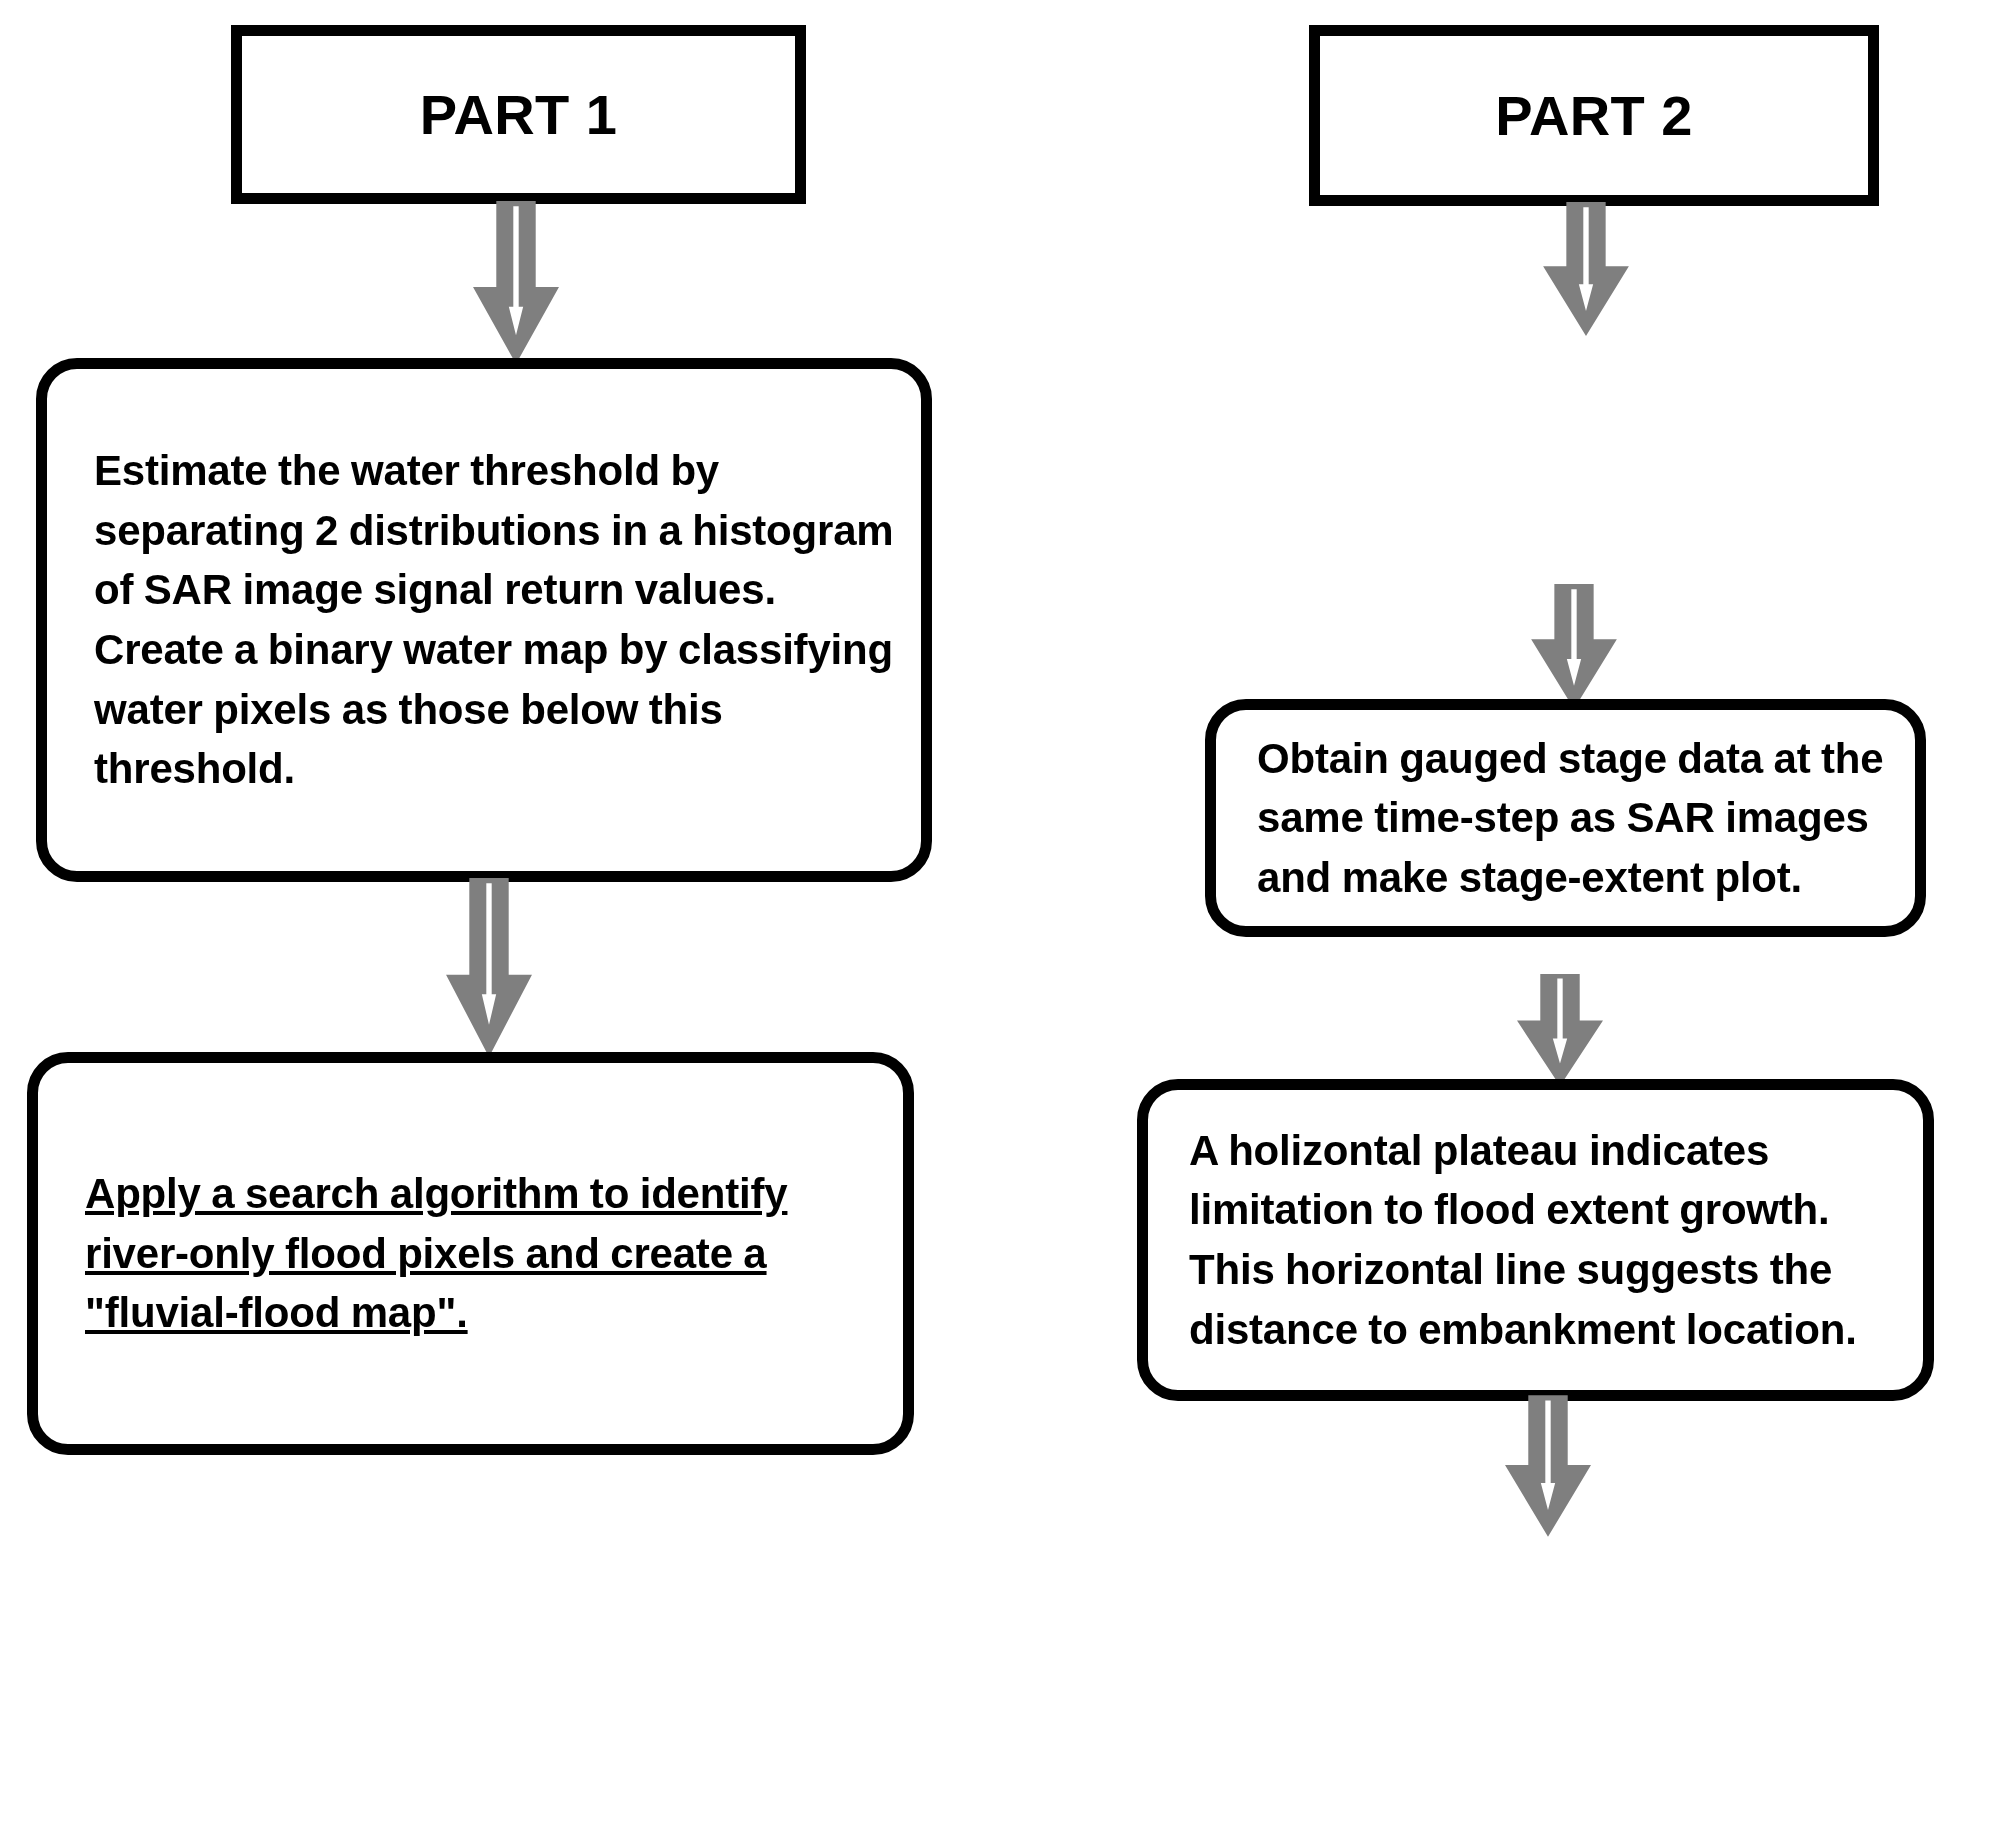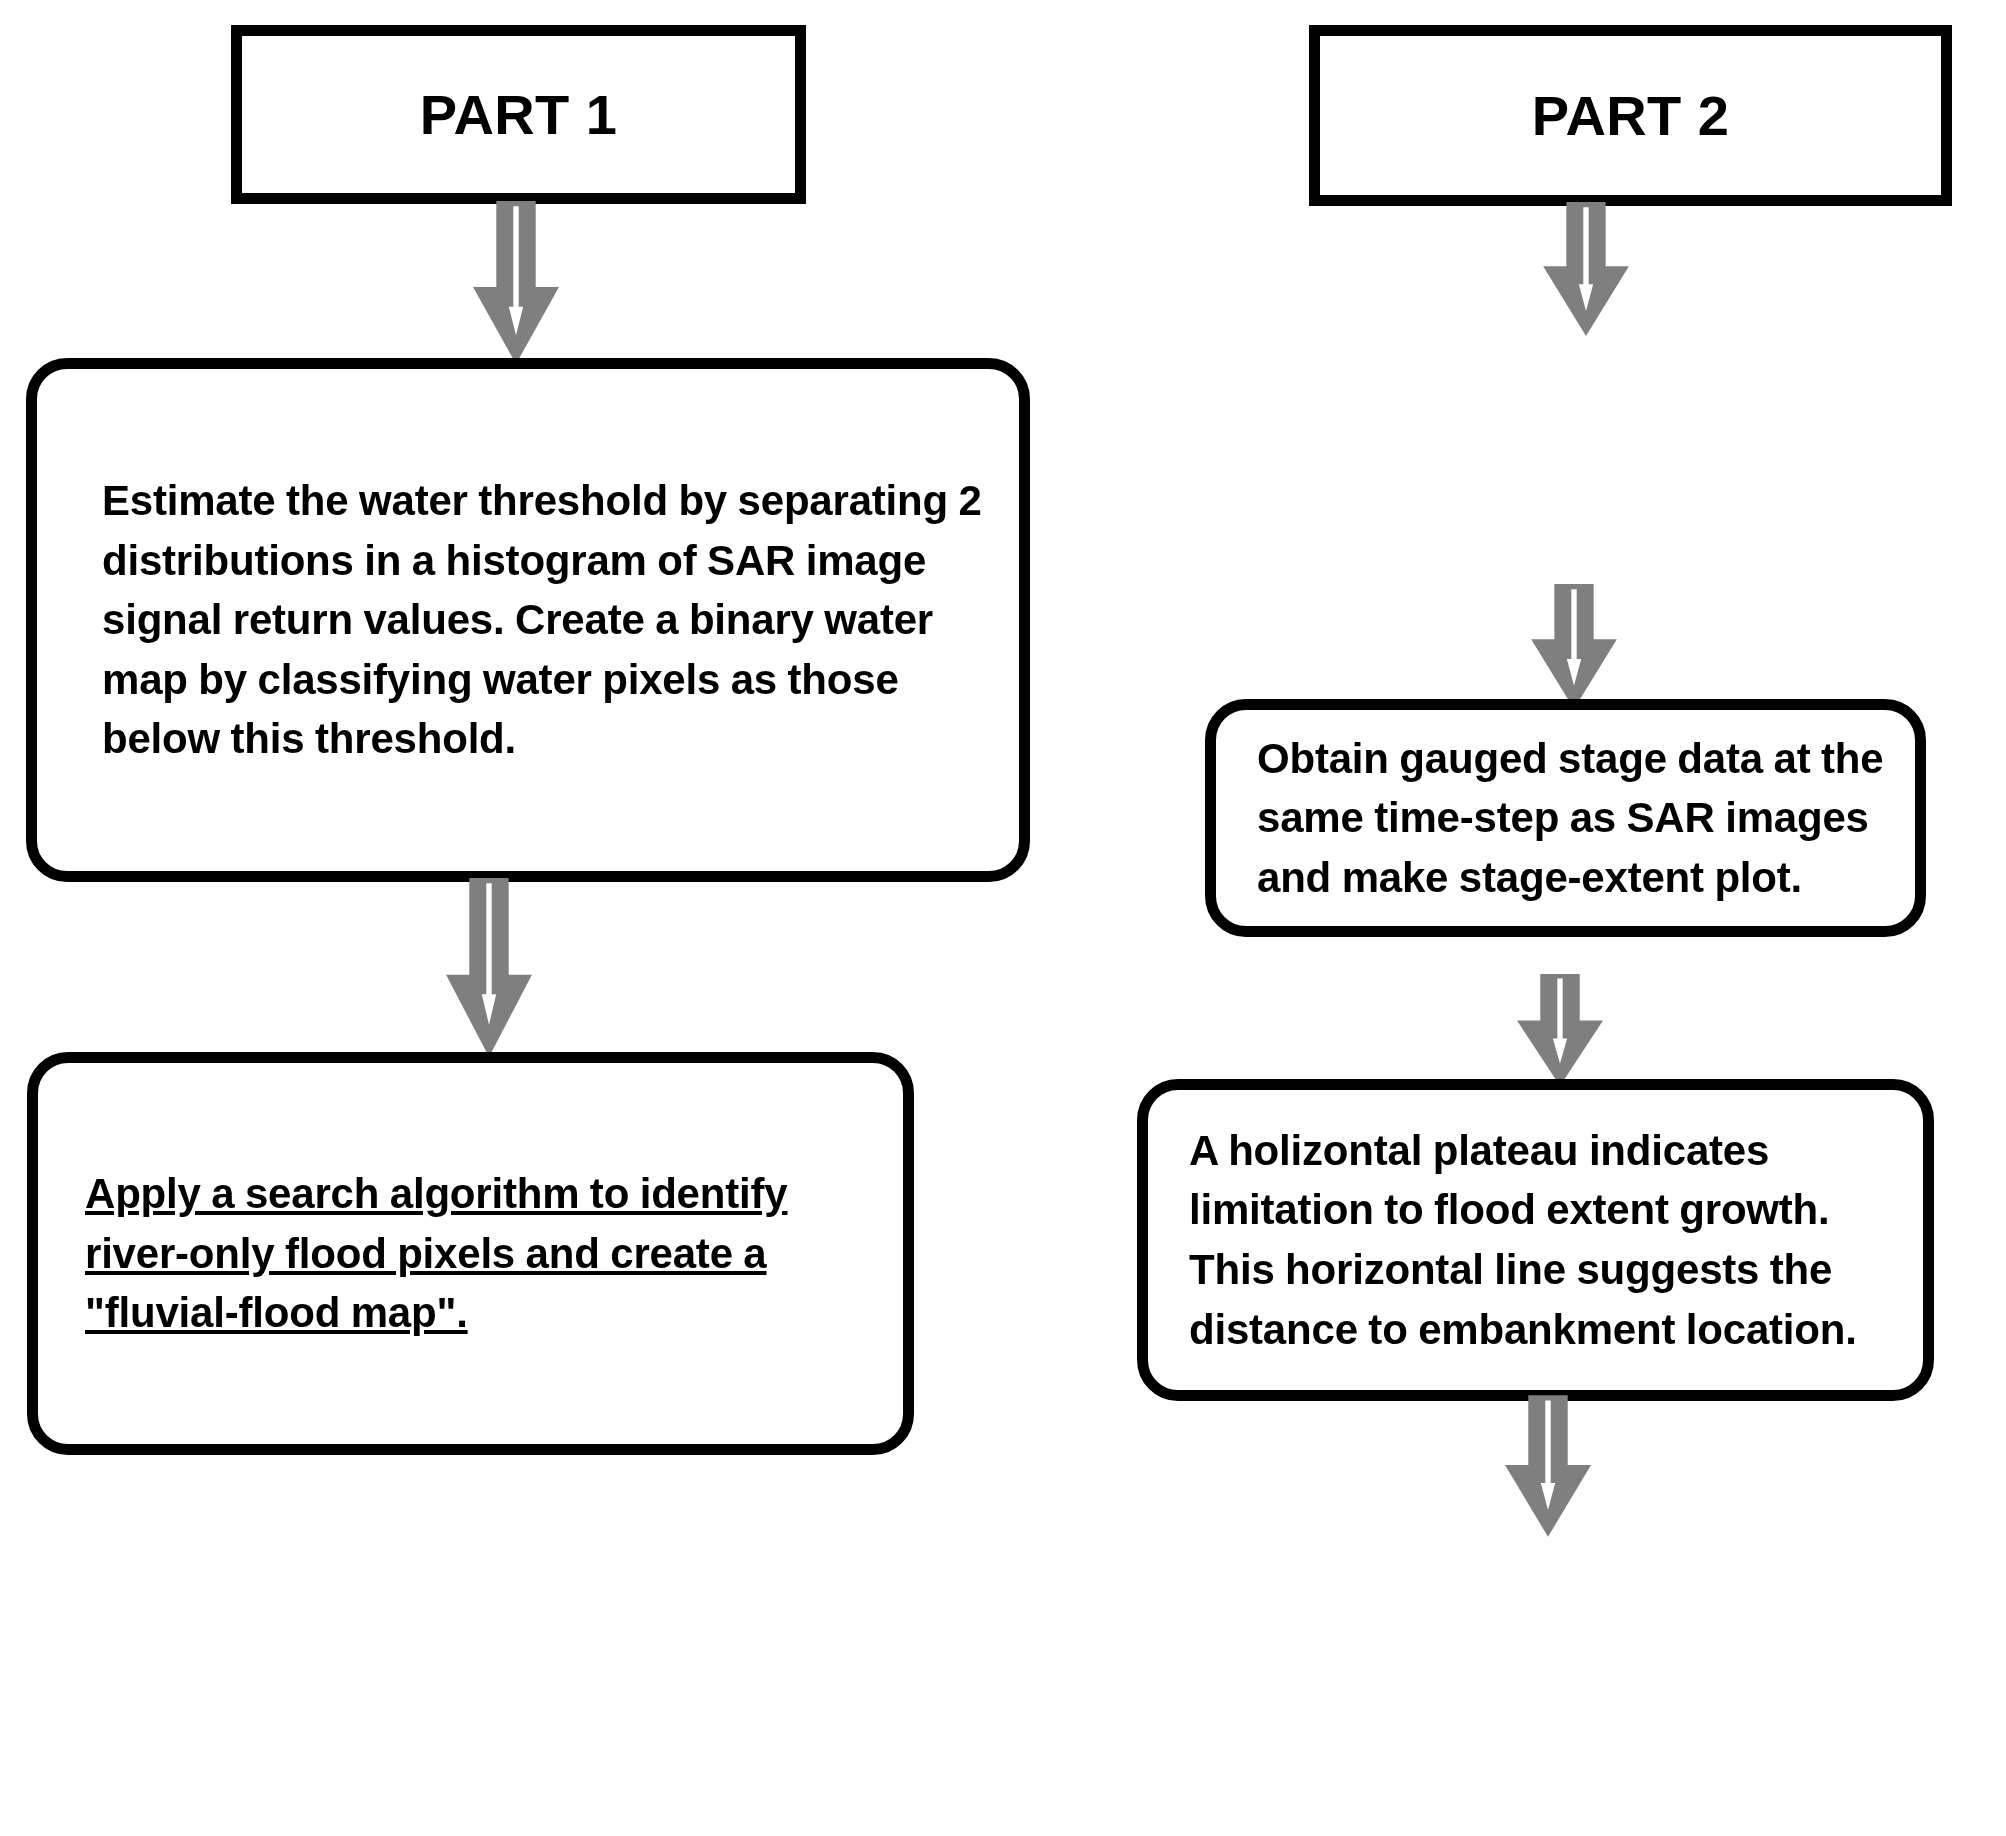--- a/index.html
+++ b/index.html
@@ -73,36 +73,36 @@
     <span class="header-label">PART 1</span>
   </div>
 
   <div class="arrow" style="left:473px; top:201px; width:86px; height:163px;">
     <svg width="86" height="163" viewBox="0 0 96 182" aria-hidden="true">
       <path d="M26 0 L70 0 L70 96 L96 96 L48 182 L0 96 L26 96 Z" fill="#7F7F7F"></path>
       <path d="M45 6 L51 6 L51 118 L56 118 L48 150 L40 118 L45 118 Z" fill="#ffffff"></path>
     </svg>
   </div>
 
-  <div class="proc-box pad-left" style="left:26px; top:358px; width:1004px; height:524px;padding-left:18px;">
+  <div class="proc-box pad-left" style="left:36px; top:358px; width:896px; height:524px;">
     <div class="proc-text">Estimate the water threshold by separating 2 distributions in a histogram of SAR image signal return values. Create a binary water map by classifying water pixels as those below this threshold.</div>
   </div>
 
   <div class="arrow" style="left:446px; top:878px; width:86px; height:179px;">
     <svg width="86" height="179" viewBox="0 0 96 200" aria-hidden="true">
       <path d="M26 0 L70 0 L70 108 L96 108 L48 200 L0 108 L26 108 Z" fill="#7F7F7F"></path>
       <path d="M45 6 L51 6 L51 130 L56 130 L48 164 L40 130 L45 130 Z" fill="#ffffff"></path>
     </svg>
   </div>
 
   <div class="proc-box pad-left" style="left:27px; top:1052px; width:887px; height:403px;text-decoration:underline;">
     <div class="proc-text">Apply a search algorithm to identify river-only flood pixels and create a "fluvial-flood map".</div>
   </div>
 
-  <div class="header-box" style="left:1309px; top:25px; width:643px; height:181px;">
+  <div class="header-box" style="left:1309px; top:25px; width:570px; height:181px;">
     <span class="header-label">PART 2</span>
   </div>
 
   <div class="arrow" style="left:1543px; top:202px; width:86px; height:134px;">
     <svg width="86" height="134" viewBox="0 0 96 150" aria-hidden="true">
       <path d="M26 0 L70 0 L70 72 L96 72 L48 150 L0 72 L26 72 Z" fill="#7F7F7F"></path>
       <path d="M45 6 L51 6 L51 92 L56 92 L48 122 L40 92 L45 92 Z" fill="#ffffff"></path>
     </svg>
   </div>
 

